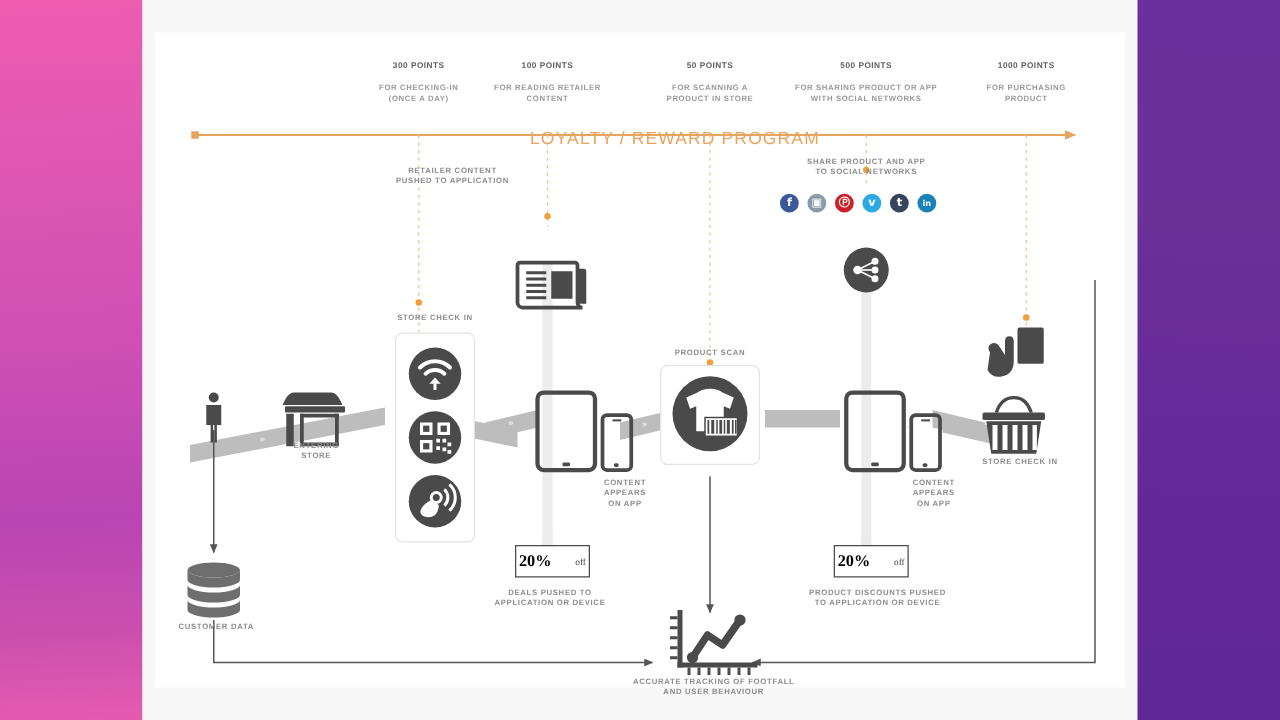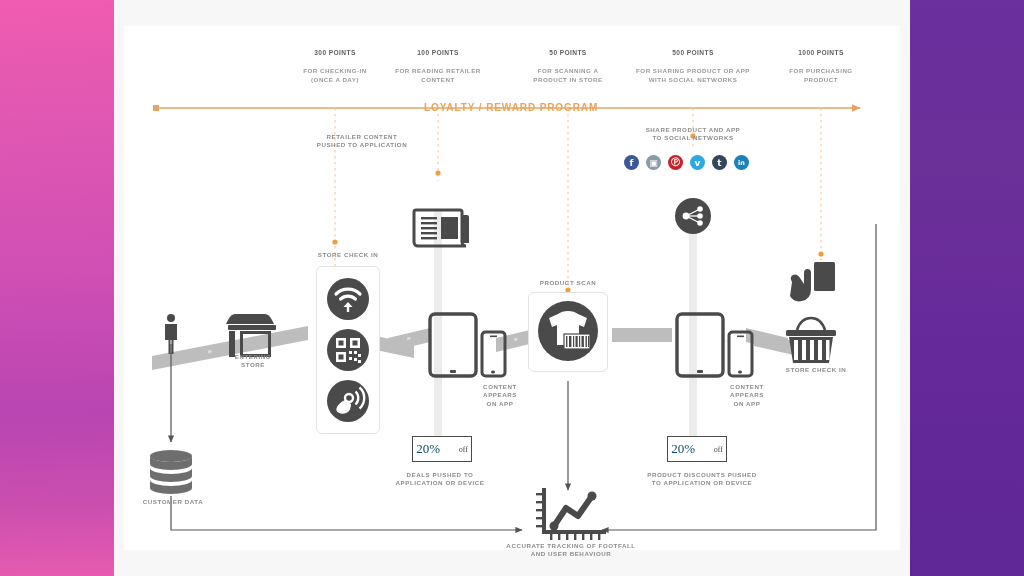--- a/index.html
+++ b/index.html
@@ -39,31 +39,31 @@
     font-weight:bold;
     white-space:pre-line;
   }
   .pts-title {
     color:#5f5f5f; font-weight:bold; font-size:6.6px; letter-spacing:.4px;
     display:block; margin-bottom:1px;
   }
   .pts-sub { color:#9a9a9a; font-weight:bold; font-size:6.2px; letter-spacing:.5px; }
   #timeline-title {
     position:absolute;
-    color:#e8a45c; font-weight:bold; font-size:10px; letter-spacing:.9px;
+    color:#e8a45c; font-weight:normal; font-size:14px; letter-spacing:.9px;
     white-space:nowrap;
   }
   .off-badge {
     position:absolute;
     border:1.6px solid #4a4a4a;
     background:#ffffff;
     display:flex; align-items:center; justify-content:center;
     font-family:"Liberation Serif", serif;
   }
-  .off-badge .num { font-size:13px; font-weight:normal; color:#0c4a6e; letter-spacing:0; }
+  .off-badge .num { font-size:13px; font-weight:bold; color:#000000; letter-spacing:0; }
   .off-badge .off { font-size:7.5px; color:#3b3b3b; margin-left:19px; font-style:normal; }
   .social {
     position:absolute; width:15px; height:15px; border-radius:50%;
     display:flex; align-items:center; justify-content:center;
     color:#fff; font-weight:bold; font-size:9px;
     font-family:"DejaVu Sans", sans-serif;
   }
   .white-card {
     position:absolute; background:#ffffff; border:1px solid #e3e3e3;
     border-radius:6px;

